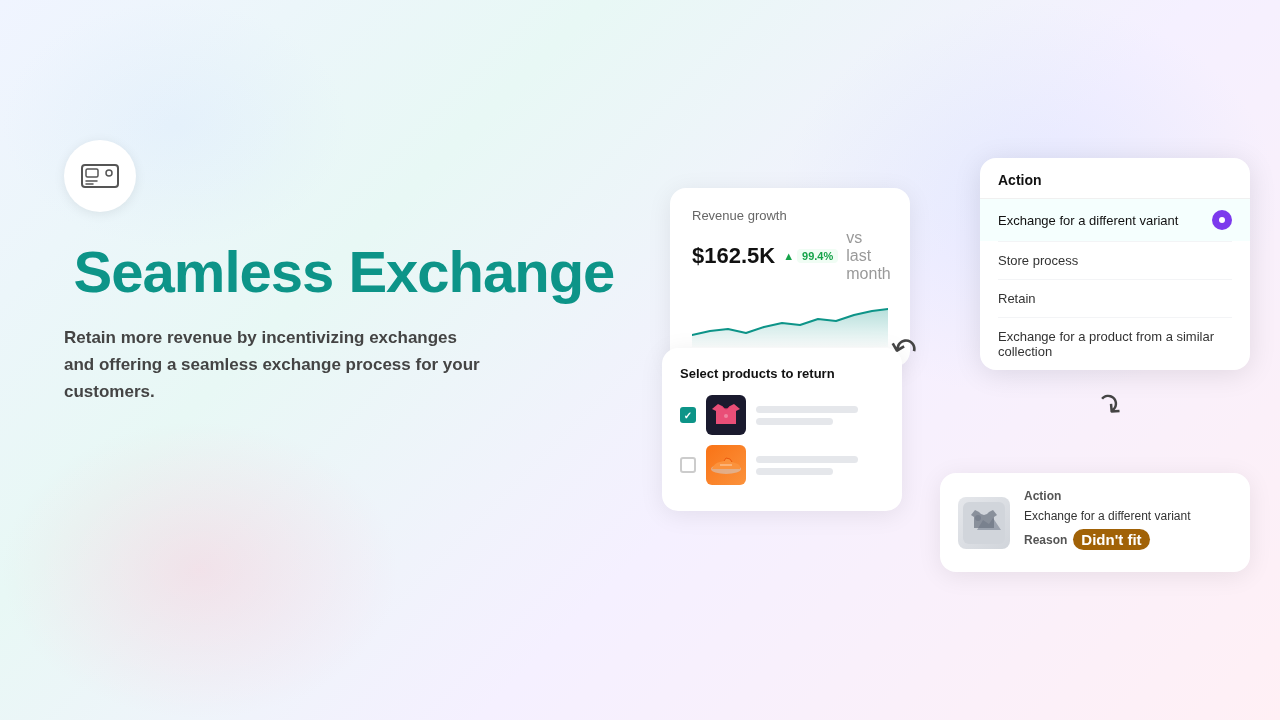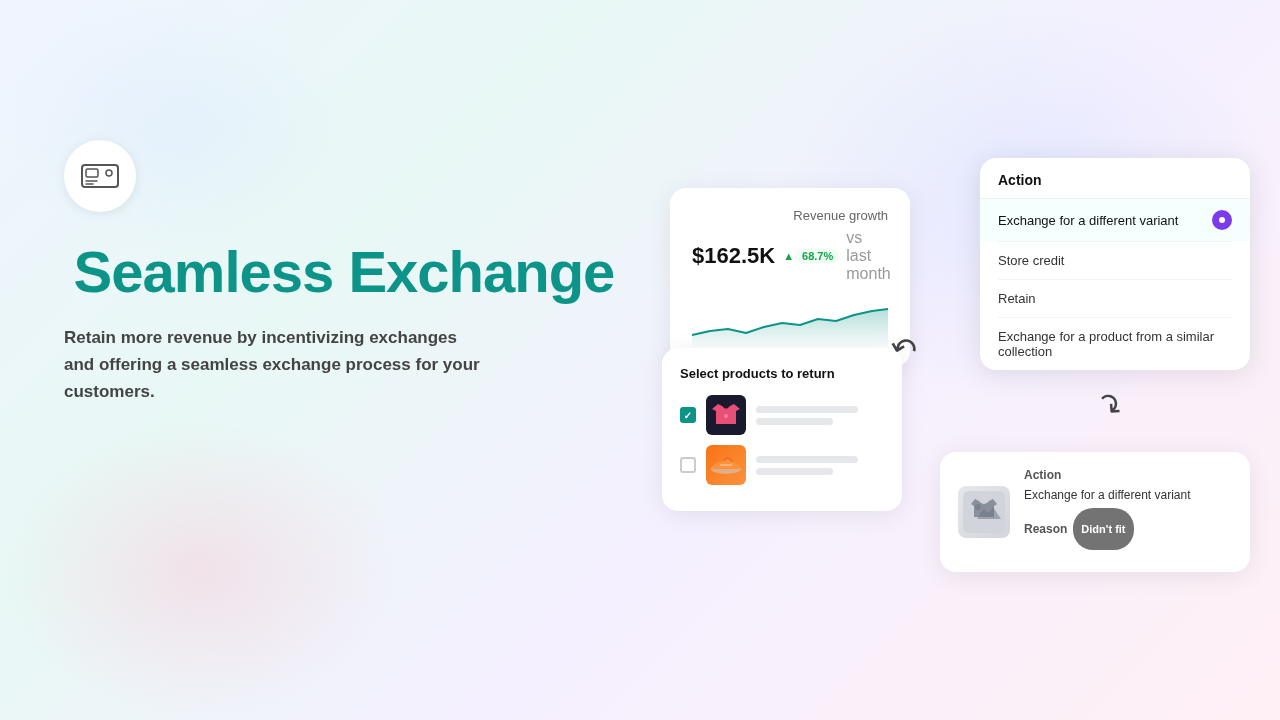--- a/index.html
+++ b/index.html
@@ -93,21 +93,20 @@
       border-radius: 16px;
       padding: 20px 22px 16px;
       box-shadow: 0 4px 24px rgba(0,0,0,0.08);
     }
 
     .revenue-title {
       font-size: 13px;
       color: #666;
       font-weight: 500;
       margin-bottom: 6px;
-      text-align: right;
     }
 
     .revenue-amount-row {
       display: flex;
       align-items: center;
       gap: 8px;
       margin-bottom: 16px;
     }
 
     .revenue-amount {
@@ -299,25 +298,25 @@
       font-weight: 600;
       color: #555;
     }
 
     .action-value {
       font-size: 12px;
       color: #333;
     }
 
     .reason-badge {
-      background: #737373;
+      background: #a16207;
       color: white;
-      font-size: 11px;
+      font-size: 15px;
       font-weight: 600;
-      padding: 15px 8px;
+      padding: 2px 8px;
       border-radius: 20px;
     }
 
     
     .tshirt-product {
       width: 40px; height: 40px;
       display: flex; align-items: center; justify-content: center;
       background: #1a1a2e;
       border-radius: 6px;
     }
@@ -365,21 +364,21 @@
 </div>
 
 <div class="cards-area">
 
   <div class="revenue-card">
     <div class="revenue-title">Revenue growth</div>
     <div class="revenue-amount-row">
       <span class="revenue-amount">$162.5K</span>
       <span class="revenue-badge">
         <span style="color:#16a34a;font-size:11px;">▲</span>
-        <span class="revenue-badge-pct">68.7%</span>
+        <span class="revenue-badge-pct">99.4%</span>
       </span>
       <span class="vs-text">vs last month</span>
     </div>
     
     <svg class="sparkline" viewBox="0 0 196 48" preserveAspectRatio="none">
       <defs>
         <linearGradient id="sparkGrad" x1="0" y1="0" x2="0" y2="1">
           <stop offset="0%" stop-color="#0d9488" stop-opacity="0.3"></stop>
           <stop offset="100%" stop-color="#0d9488" stop-opacity="0.02"></stop>
         </linearGradient>
@@ -430,21 +429,21 @@
     <div class="action-header">Action</div>
 
     <div class="action-item selected">
       <span class="action-item-text">Exchange for a different variant</span>
       <div class="action-dot"></div>
     </div>
 
     <div class="action-divider"></div>
 
     <div class="action-item">
-      <span class="action-item-text">Store credit</span>
+      <span class="action-item-text">Store process</span>
     </div>
 
     <div class="action-divider"></div>
 
     <div class="action-item">
       <span class="action-item-text">Retain</span>
     </div>
 
     <div class="action-divider"></div>
 

